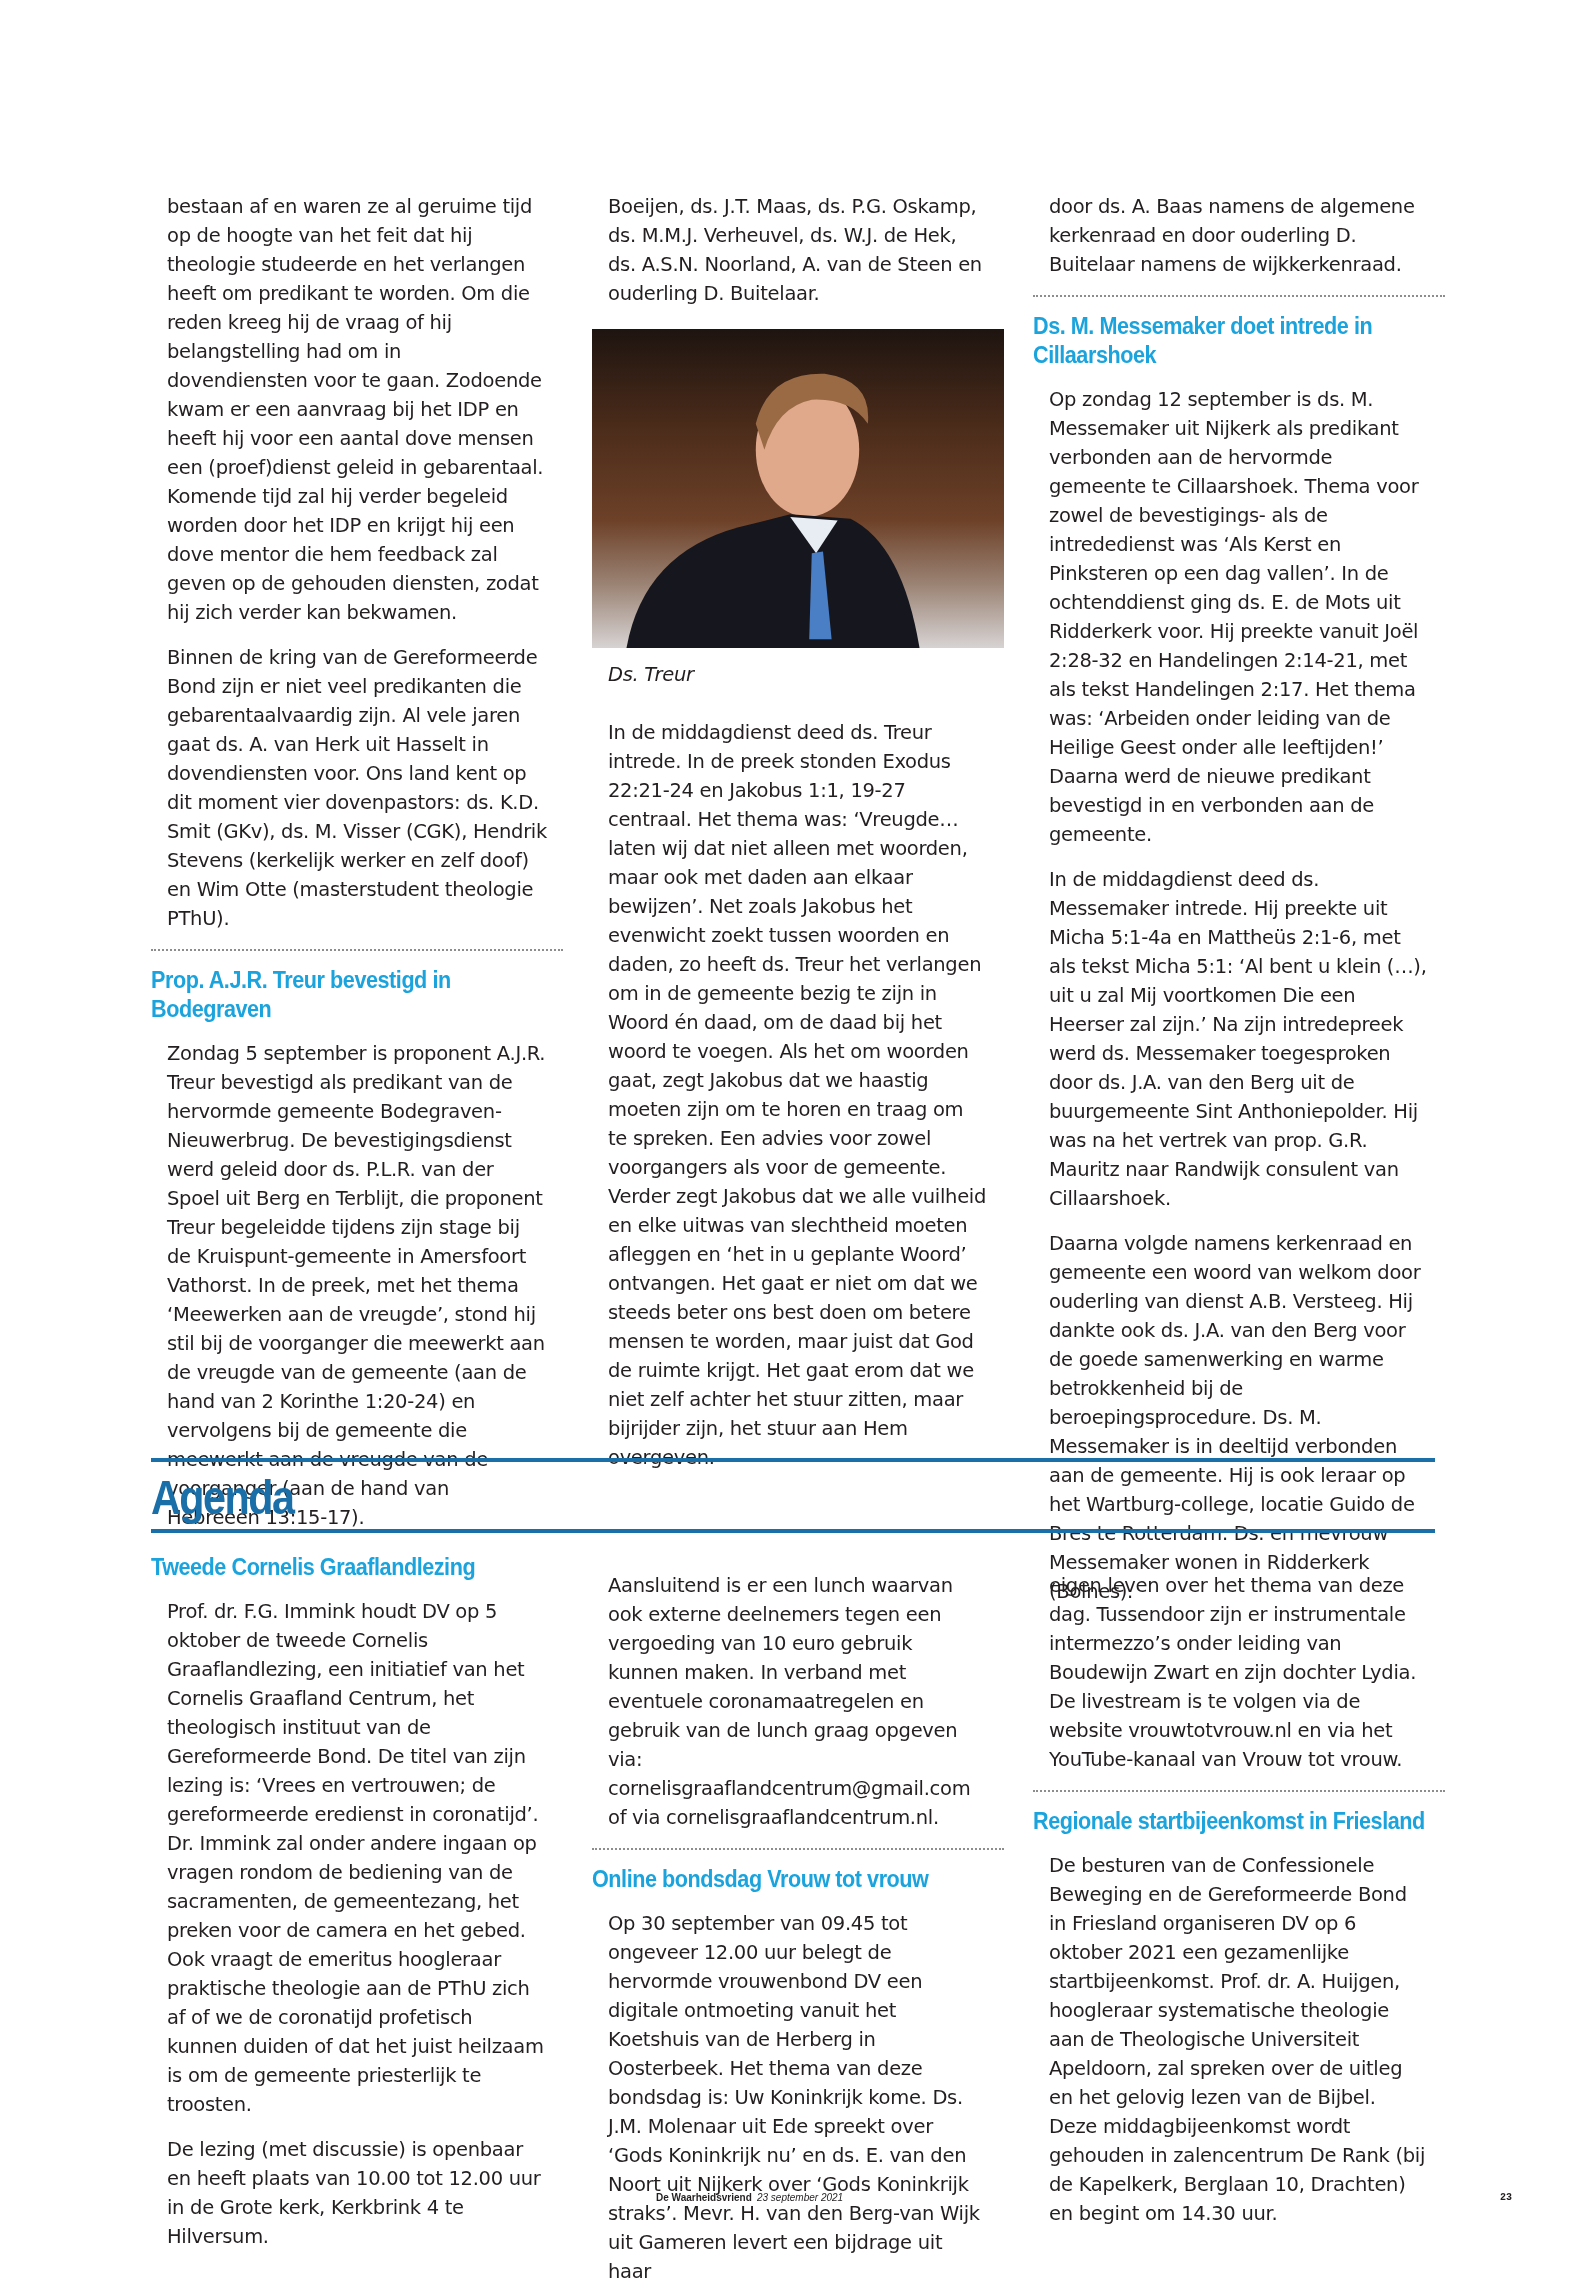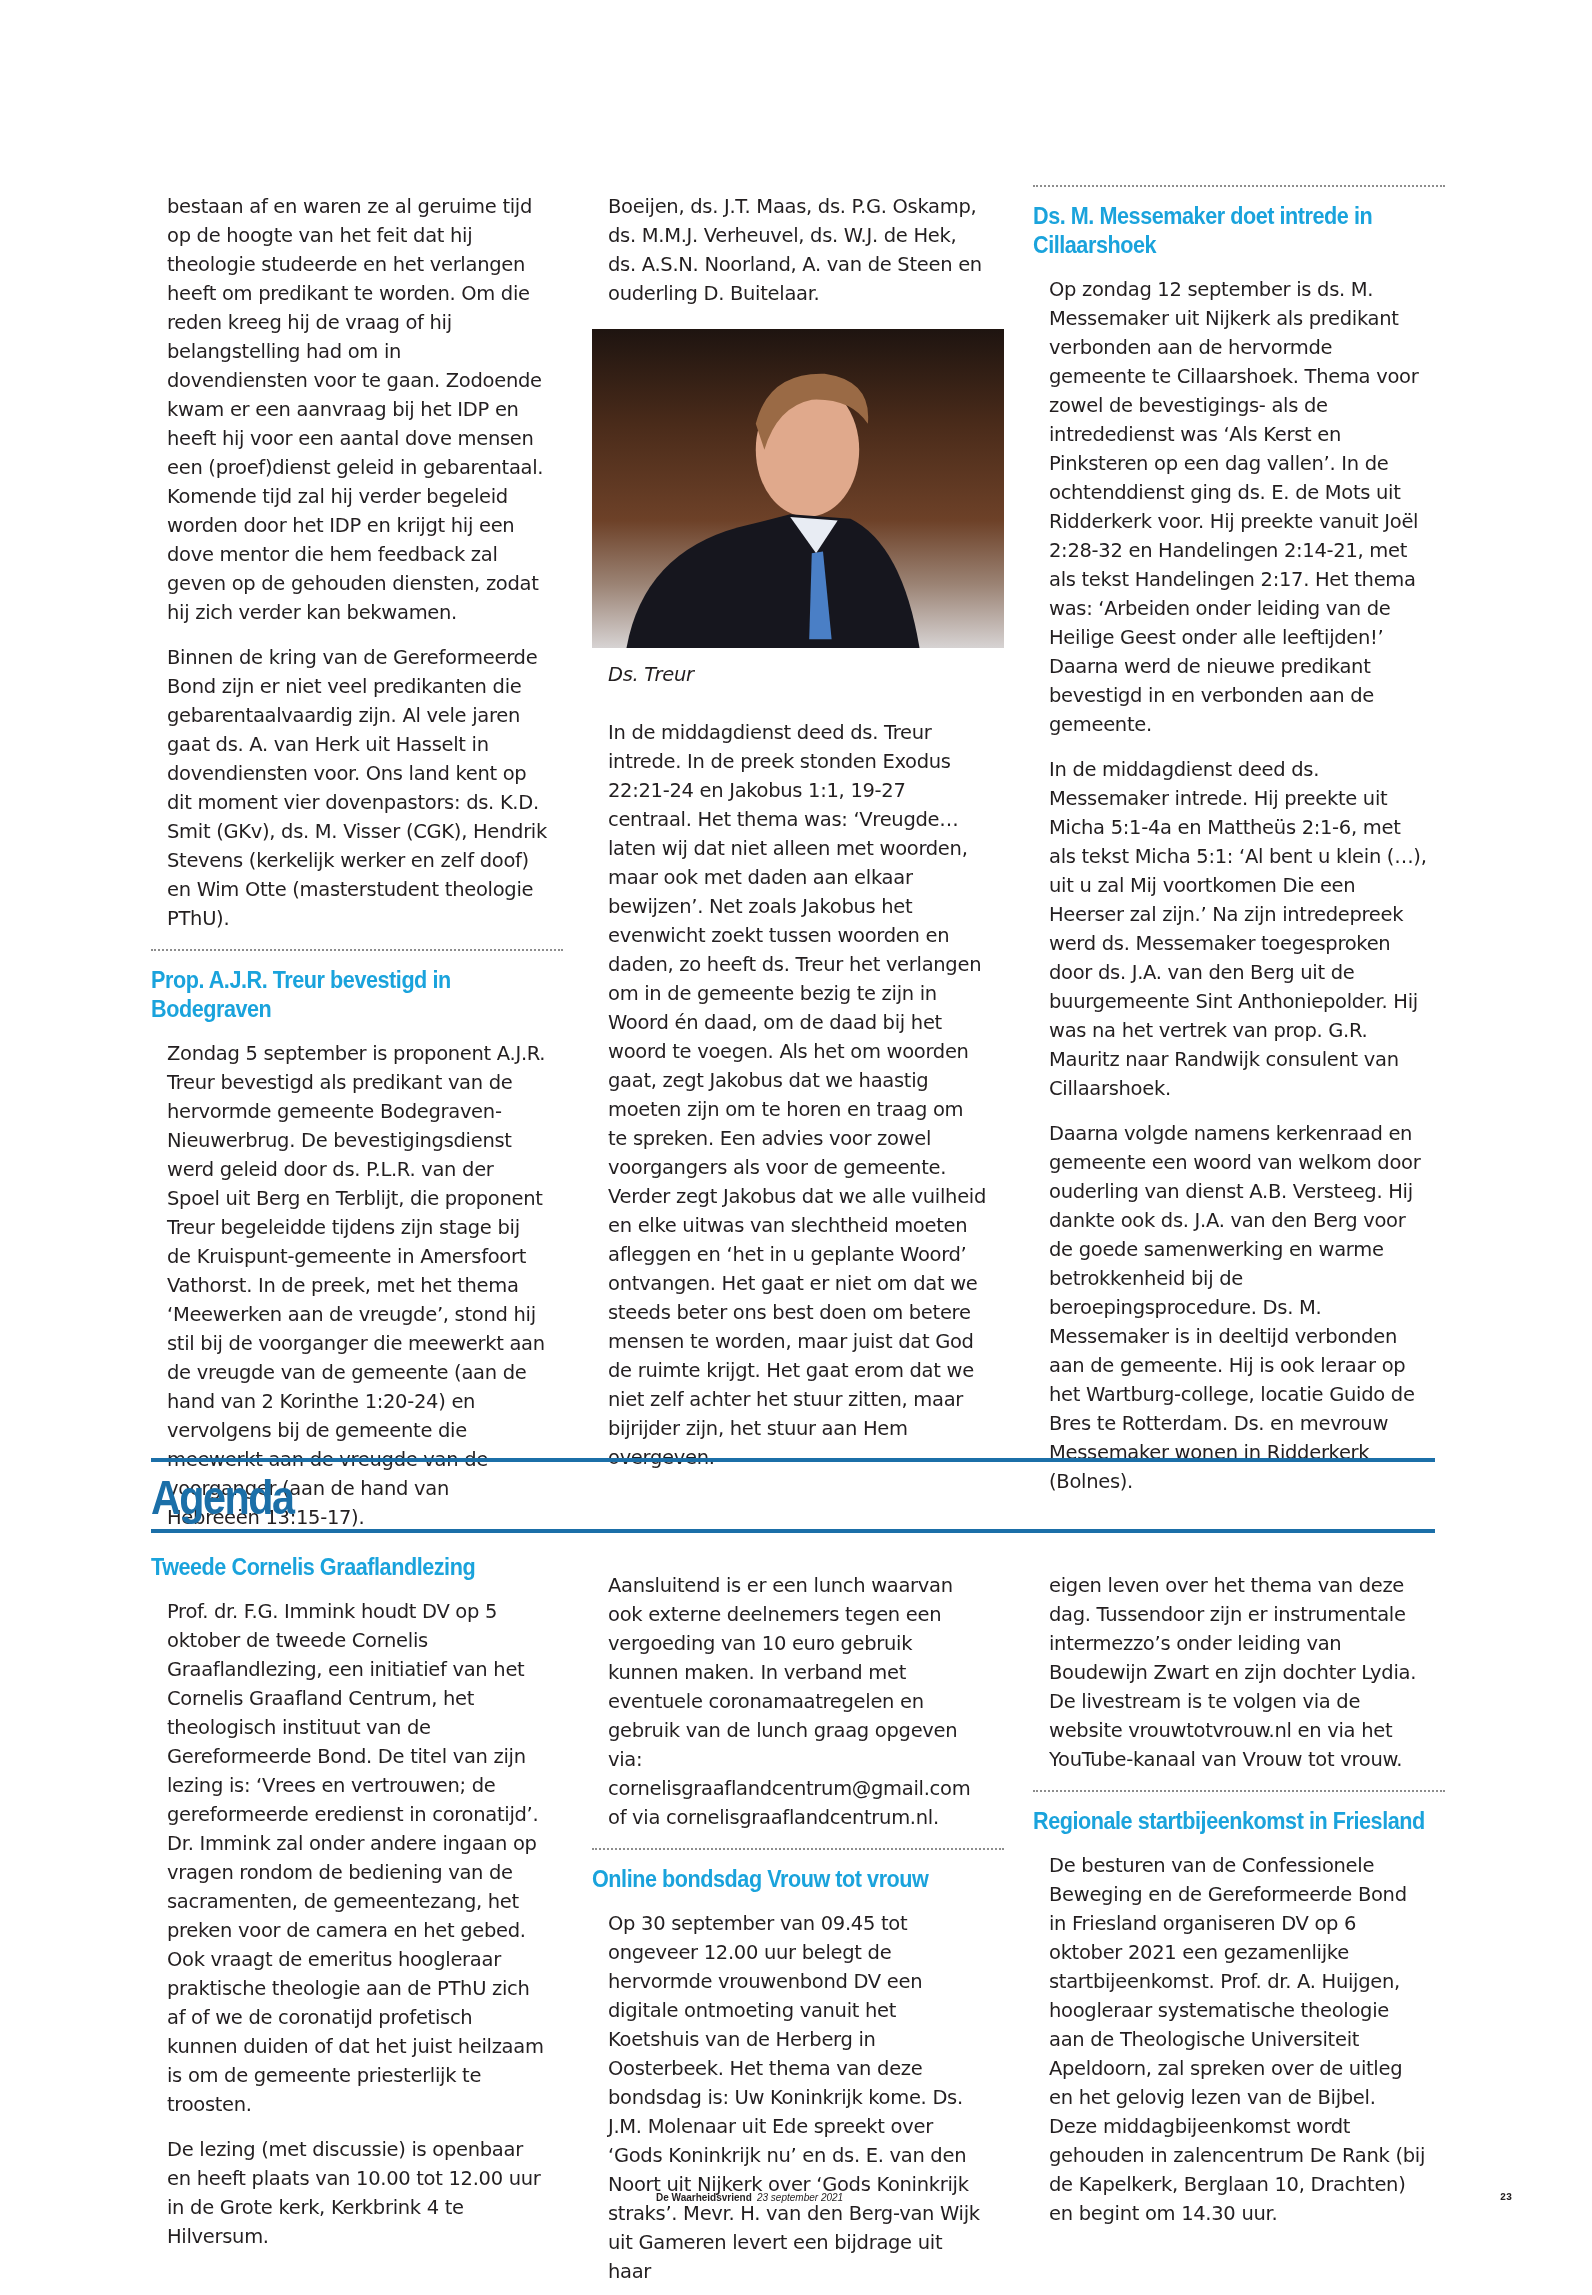--- a/index.html
+++ b/index.html
@@ -52,20 +52,21 @@
       <path d="M40 370 Q60 260 170 230 L230 215 L300 220 Q360 250 380 370 Z" fill="#16161e"></path>
       <path d="M230 218 L260 260 L285 222 Z" fill="#e8ecf3"></path>
       <path d="M255 260 L268 258 L278 360 L252 360 Z" fill="#4a7fc6"></path>
     </svg>
   </div>
   <p class="caption">Ds. Treur</p>
   <p>In de middagdienst deed ds. Treur intrede. In de preek stonden Exodus 22:21-24 en Jakobus 1:1, 19-27 centraal. Het thema was: ‘Vreugde… laten wij dat niet alleen met woorden, maar ook met daden aan elkaar bewijzen’. Net zoals Jakobus het evenwicht zoekt tussen woorden en daden, zo heeft ds. Treur het verlangen om in de gemeente bezig te zijn in Woord én daad, om de daad bij het woord te voegen. Als het om woorden gaat, zegt Jakobus dat we haastig moeten zijn om te horen en traag om te spreken. Een advies voor zowel voorgangers als voor de gemeente. Verder zegt Jakobus dat we alle vuilheid en elke uitwas van slechtheid moeten afleggen en ‘het in u geplante Woord’ ontvangen. Het gaat er niet om dat we steeds beter ons best doen om betere mensen te worden, maar juist dat God de ruimte krijgt. Het gaat erom dat we niet zelf achter het stuur zitten, maar bijrijder zijn, het stuur aan Hem overgeven.</p>
 </div>
 
 <div class="col" style="left:1033px; top:176px;">
+  <p>door ds. A. Baas namens de algemene kerkenraad en door ouderling D. Buitelaar namens de wijkkerkenraad.</p>
   <hr class="sep">
   <h2 class="head head-wrap" style="white-space:normal; width:457px;">Ds. M. Messemaker doet intrede in Cillaarshoek</h2>
   <p>Op zondag 12 september is ds. M. Messemaker uit Nijkerk als predikant verbonden aan de hervormde gemeente te Cillaarshoek. Thema voor zowel de bevestigings- als de intrededienst was ‘Als Kerst en Pinksteren op een dag vallen’. In de ochtenddienst ging ds. E. de Mots uit Ridderkerk voor. Hij preekte vanuit Joël 2:28-32 en Handelingen 2:14-21, met als tekst Handelingen 2:17. Het thema was: ‘Arbeiden onder leiding van de Heilige Geest onder alle leeftijden!’ Daarna werd de nieuwe predikant bevestigd in en verbonden aan de gemeente.</p>
   <p>In de middagdienst deed ds. Messemaker intrede. Hij preekte uit Micha 5:1-4a en Mattheüs 2:1-6, met als tekst Micha 5:1: ‘Al bent u klein (…), uit u zal Mij voortkomen Die een Heerser zal zijn.’ Na zijn intredepreek werd ds. Messemaker toegesproken door ds. J.A. van den Berg uit de buurgemeente Sint Anthoniepolder. Hij was na het vertrek van prop. G.R. Mauritz naar Randwijk consulent van Cillaarshoek.</p>
   <p>Daarna volgde namens kerkenraad en gemeente een woord van welkom door ouderling van dienst A.B. Versteeg. Hij dankte ook ds. J.A. van den Berg voor de goede samenwerking en warme betrokkenheid bij de beroepingsprocedure. Ds. M. Messemaker is in deeltijd verbonden aan de gemeente. Hij is ook leraar op het Wartburg-college, locatie Guido de Bres te Rotterdam. Ds. en mevrouw Messemaker wonen in Ridderkerk (Bolnes).</p>
 </div>
 
 <div class="rule" style="top:1458px;"></div>
 <h1 class="agenda-title">Agenda</h1>
 <div class="rule" style="top:1529px;"></div>

